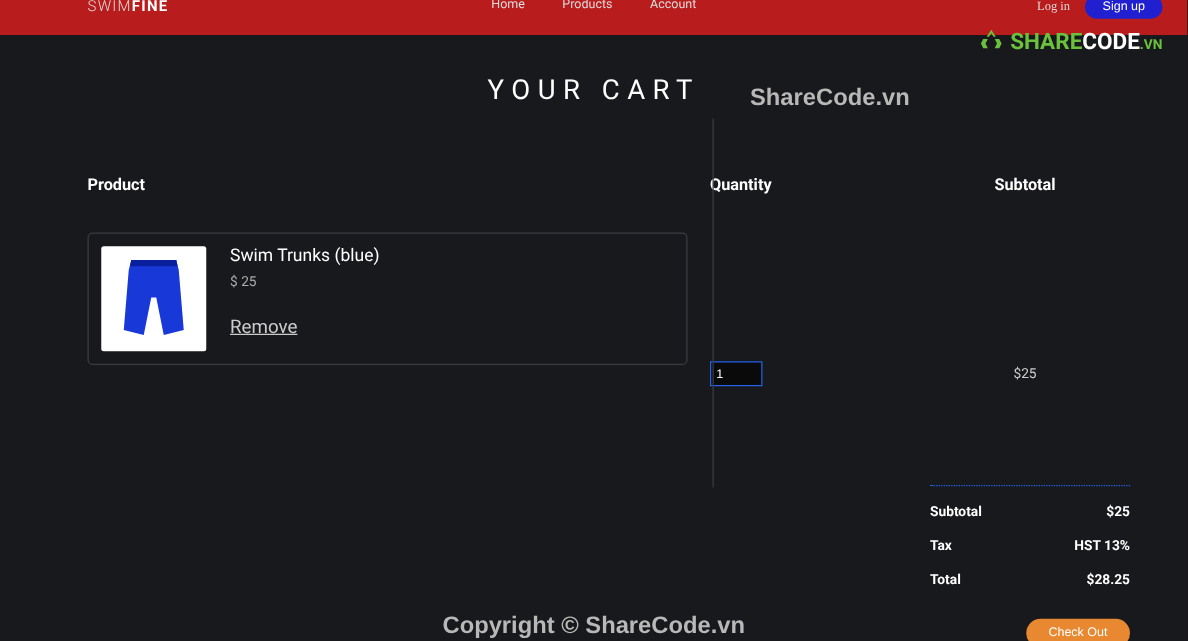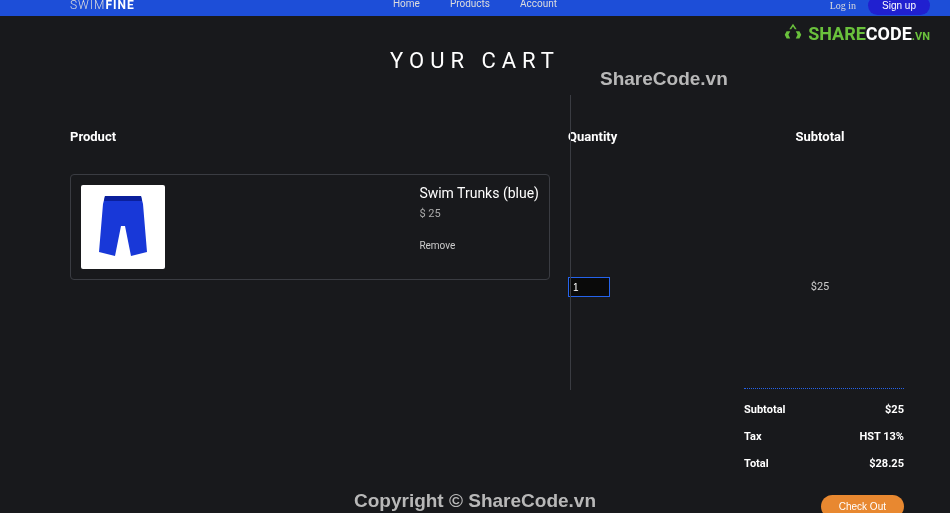--- a/index.html
+++ b/index.html
@@ -6,22 +6,22 @@
     body {
       background: #18191c;
       color: #fff;
       font-family: -apple-system, BlinkMacSystemFont, "Segoe UI", Roboto, sans-serif;
       min-height: 513px;
       width: 950px;
       position: relative;
       overflow: hidden;
     }
     .header {
-      background: #1d4ed8;
-      height: 16px;
+      background: #b91c1c;
+      height: 28px;
       display: flex;
       align-items: center;
       justify-content: space-between;
       padding: 0 20px;
       position: relative;
     }
     .logo {
       position: absolute;
       left: 70px;
       top: -2px;
@@ -105,42 +105,41 @@
       margin-top: 28px;
     }
     .product-col { grid-column: 1; }
     .qty-col { grid-column: 2; padding-left: 8px; }
     .sub-col { grid-column: 3; text-align: center; }
     .product-card {
       border: 1px solid #3a3c42;
       border-radius: 4px;
       padding: 10px;
       display: flex;
-      gap: 8px;
+      gap: 19px;
       width: 480px;
       margin-top: 10px;
-      justify-content: space-between;
     }
     .product-img {
       width: 84px;
       height: 84px;
       background: #fff;
       border-radius: 2px;
       display: flex;
       align-items: center;
       justify-content: center;
     }
     .trunks {
       width: 56px;
       height: 66px;
     }
     .product-info { display: flex; flex-direction: column; }
     .product-name { font-size: 14px; color: #fff; margin-bottom: 6px; }
     .product-price { font-size: 11px; color: #aaa; margin-bottom: 20px; }
-    .remove-link { font-size: 10px; color: #ccc; cursor: pointer; }
+    .remove-link { font-size: 15px; color: #ccc; cursor: pointer; text-decoration: underline; }
     .divider {
       position: absolute;
       left: 570px;
       top: 95px;
       width: 1px;
       height: 295px;
       background: #3a3c42;
     }
     .qty-input {
       background: #0a0a0a;

